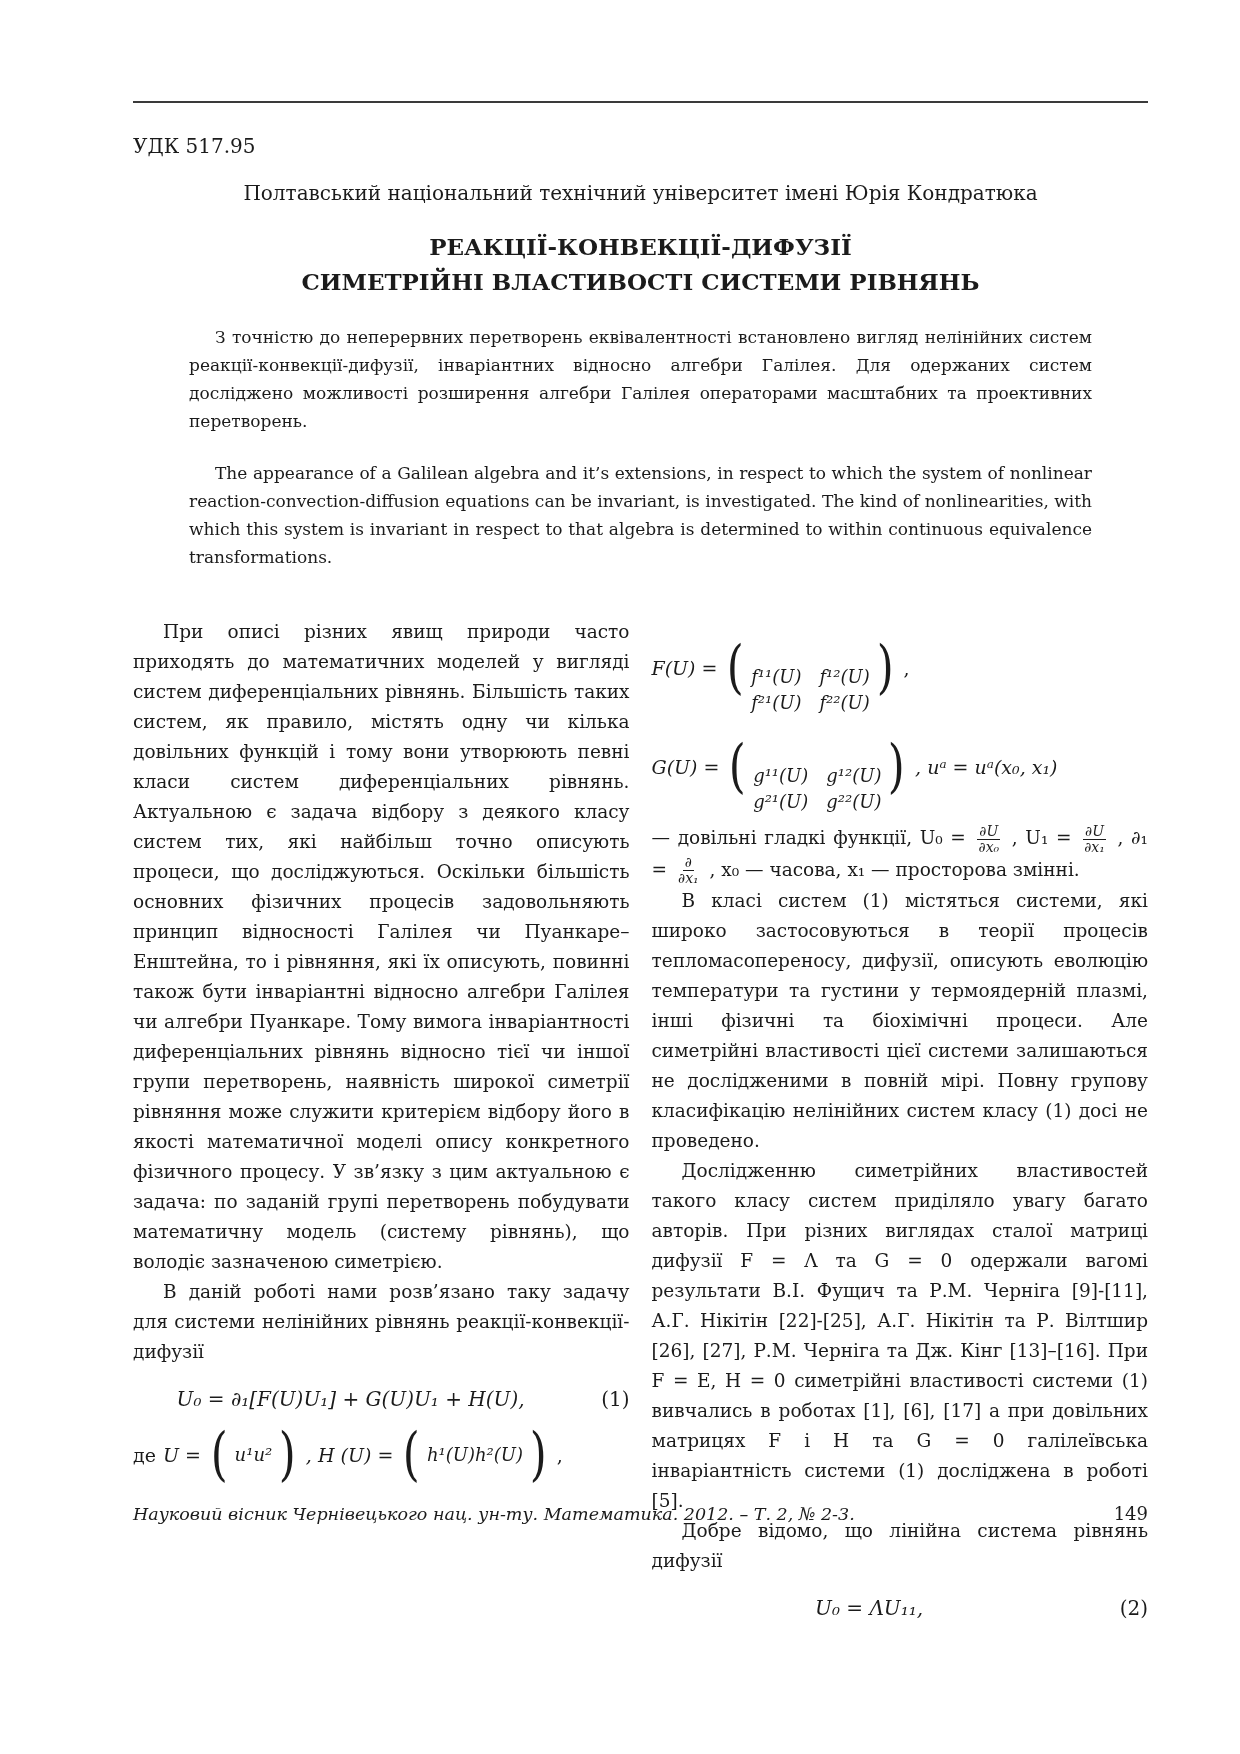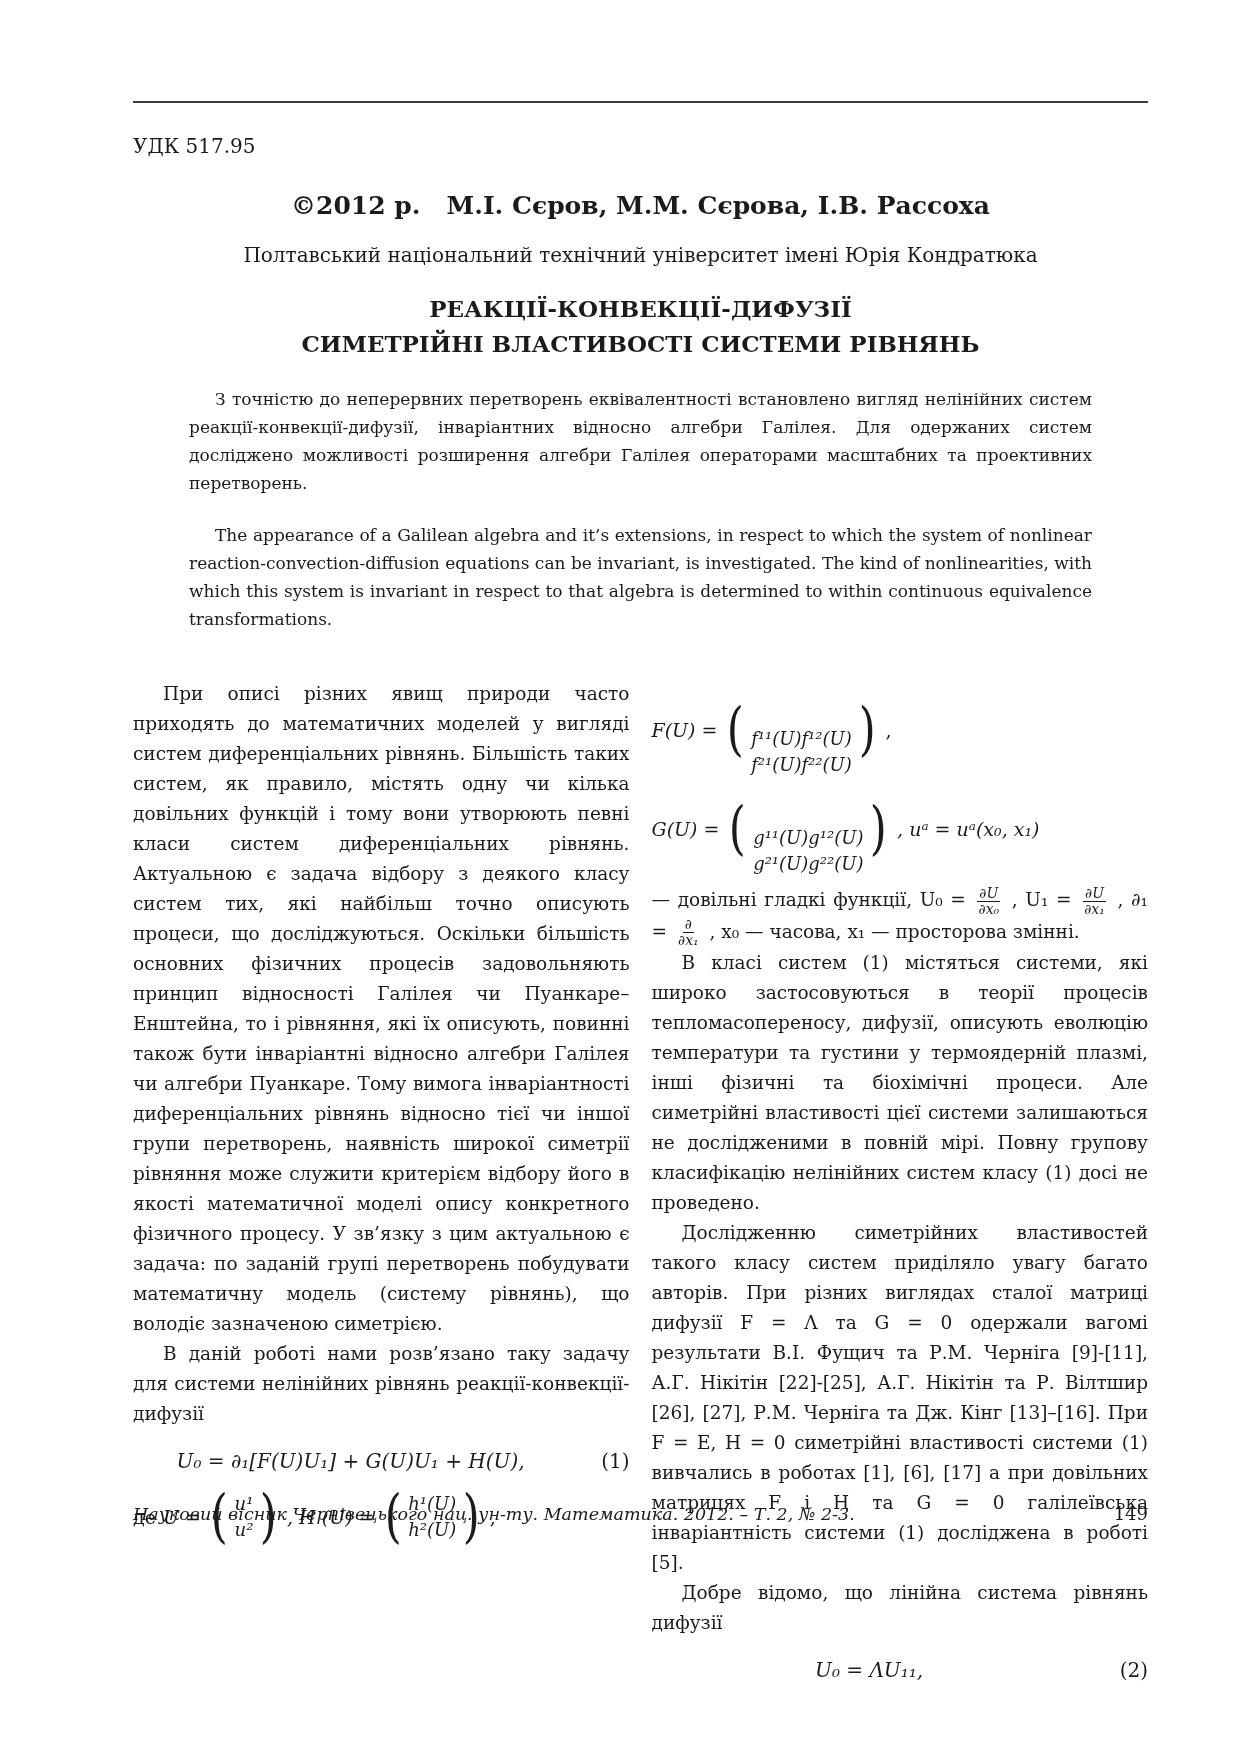--- a/index.html
+++ b/index.html
@@ -89,30 +89,31 @@
   .mat { display: inline-flex; align-items: center; }
   .paren {
     font-size: 58px;
     font-weight: 300;
     line-height: 0.95;
     font-style: normal;
     transform: scaleX(0.75);
   }
   .mcol {
     display: flex;
-    flex-direction: column;
+    flex-direction: row;
     align-items: center;
     line-height: 26px;
     font-size: 18px;
     padding: 0 4px;
     font-style: italic;
   }
   .mgrid {
     display: grid;
     grid-template-columns: auto auto;
+    column-gap: 18px;
     line-height: 26px;
     font-size: 18px;
     text-align: center;
     padding: 0 4px;
     margin-top: 45px;
   }
   .frac {
     display: inline-flex;
     flex-direction: column;
     align-items: center;
@@ -147,24 +148,20 @@
 </head>
 <body>
 
 <div class="page">
   <div class="content">
 
     <div class="top-rule"></div>
 
     <div class="udc">УДК 517.95</div>
 
-    <div class="authors-row">
-      <span>©2012 р.</span>
-      <span>М.І. Сєров, М.М. Сєрова, І.В. Рассоха</span>
-    </div>
 
     <div class="affiliation">Полтавський національний технічний університет імені Юрія Кондратюка</div>
 
     <div class="paper-title">
       <div>РЕАКЦІЇ-КОНВЕКЦІЇ-ДИФУЗІЇ</div>
       <div>СИМЕТРІЙНІ ВЛАСТИВОСТІ СИСТЕМИ РІВНЯНЬ</div>
     </div>
 
     <p class="abstract uk">З точністю до неперервних перетворень еквівалентності встановлено вигляд нелінійних систем реакції-конвекції-дифузії, інваріантних відносно алгебри Галілея. Для одержаних систем досліджено можливості розширення алгебри Галілея операторами масштабних та проективних перетворень.</p>
 

